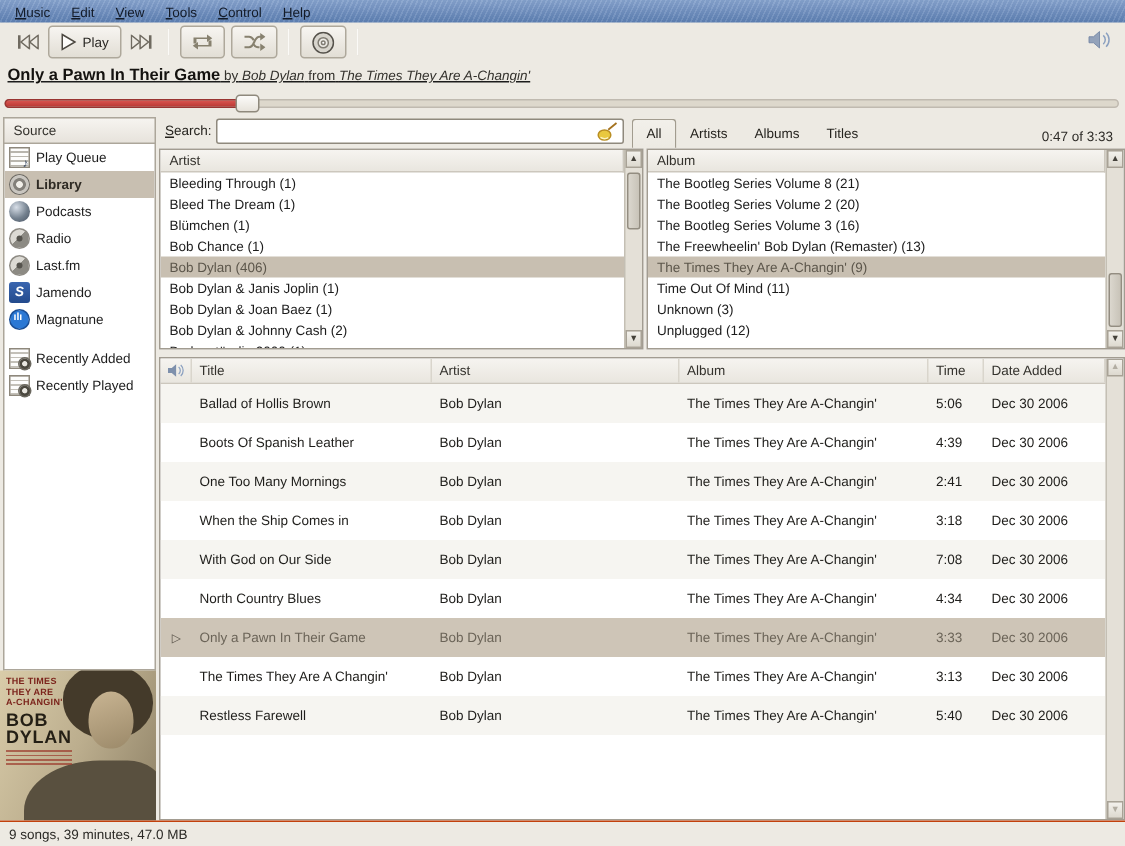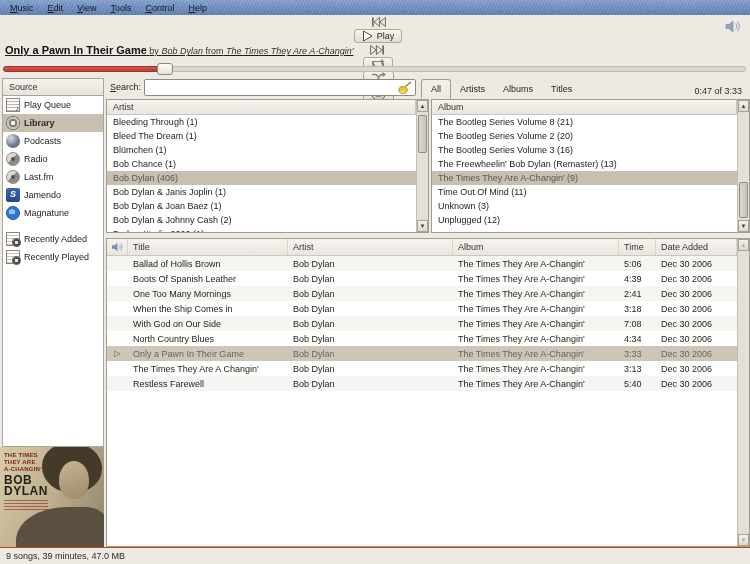--- a/index.html
+++ b/index.html
@@ -9,21 +9,21 @@
 
   
   .menubar { position:absolute; top:0; left:0; right:0; height:15px;
     background-image:repeating-linear-gradient(115deg, rgba(255,255,255,.10) 0 1px, rgba(0,0,0,0.02) 1px 3px),
       linear-gradient(#84a1cc,#5c7eb1);
     display:flex; align-items:center; padding-left:3px; }
   .menu-item { display:inline-block; padding:1px 7px; color:#131b28; cursor:default; }
   .menu-item::first-letter { text-decoration:underline; }
 
   
-  .toolbar { position:absolute; top:15px; left:0; right:0; height:26px; display:flex; align-items:center; padding-left:6px;flex-direction:column; }
+  .toolbar { position:absolute; top:15px; left:0; right:0; height:26px; display:flex; align-items:center; padding-left:6px; }
   .tb-flat { background:none; border:none; padding:2px 4px; display:flex; align-items:center; }
   .tb-btn { height:22px; border:1px solid #aea89b; border-radius:3px;
     background:linear-gradient(#f7f5f1,#e2ded5); display:flex; align-items:center; gap:4px; padding:0 7px; margin:0 2px;
     color:#2a2824; font-size:9px; }
   .tb-sep { width:1px; height:18px; background:#cbc6ba; border-right:1px solid #fbfaf7; margin:0 5px; }
   .volume-btn { position:absolute; right:8px; top:5px; background:none; border:none; }
 
   
   .nowplaying { position:absolute; top:41px; left:0; right:0; height:18px; }
   .np-text { position:absolute; left:5px; top:3px; white-space:nowrap;text-decoration:underline; }
@@ -127,21 +127,21 @@
   .thumb-artist { top:3px; height:38px; }
   .thumb-album { bottom:2px; height:36px; }
 
   
   .tracks { position:absolute; left:106px; top:238px; width:644px; height:309px; background:#fff;
     border:1px solid #a29c91; overflow:hidden; }
   .trk-header { position:absolute; left:0; top:0; right:12px; height:17px; display:flex;
     background:linear-gradient(#f6f4f0,#e9e6df); border-bottom:1px solid #ccc7bd; color:#34322d; }
   .th { display:flex; align-items:center; padding-left:5px; border-right:1px solid #d9d5cc; overflow:hidden; }
   .trk-rows { position:absolute; left:0; top:17px; right:12px; bottom:0; overflow:hidden; }
-  .trk-row { height:15px; display:flex; align-items:center; white-space:nowrap; color:#1f1e1b; }
+  .trk-row { height:26px; display:flex; align-items:center; white-space:nowrap; color:#1f1e1b; }
   .trk-row:nth-child(odd) { background:#f6f5f1; }
   .td { padding-left:5px; overflow:hidden; }
   .c-ind { width:21px; flex:0 0 21px; display:flex; align-items:center; justify-content:center; padding-left:0; }
   .c-title { width:160px; flex:0 0 160px; }
   .c-artist { width:165px; flex:0 0 165px; }
   .c-album { width:166px; flex:0 0 166px; }
   .c-time { width:37px; flex:0 0 37px; }
   .c-date { flex:1; }
   .trk-row.playing { background:#cec5b7; color:#6b6458; }
   .trk-row.playing .c-ind::before { content:"▷"; font-size:8px; color:#5a544a; }

